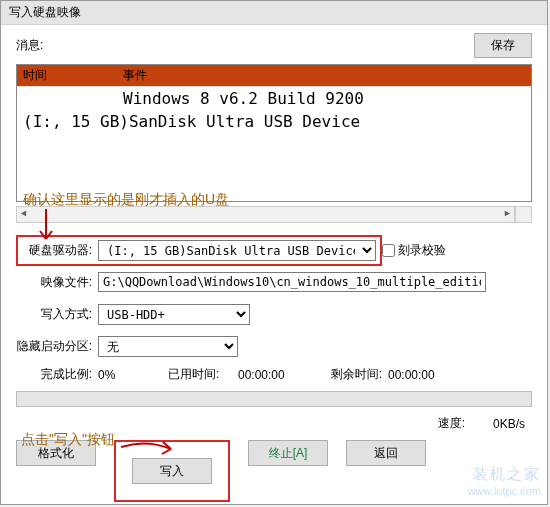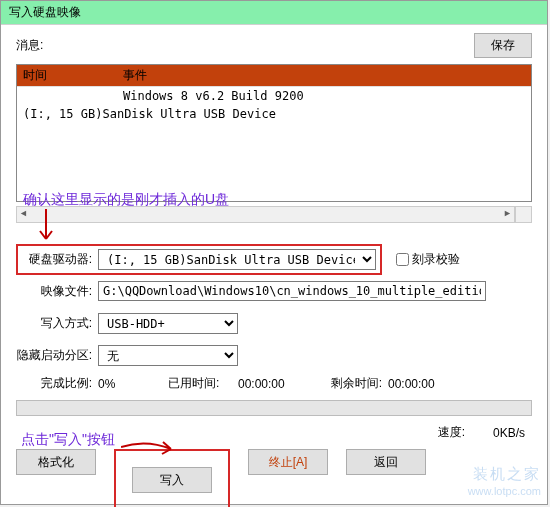--- a/index.html
+++ b/index.html
@@ -1,48 +1,48 @@
 <!DOCTYPE html>
 <html><head>
 <meta charset="utf-8">
 <style>
 * { box-sizing: border-box; margin: 0; padding: 0; }
 body { font-family: "Microsoft YaHei", SimSun, sans-serif; font-size: 12px; background: #f0f0f0; width: 550px; height: 507px; overflow: hidden; }
 .window { background: #fff; border: 1px solid #999; width: 548px; height: 505px; position: relative; }
-.titlebar { background: #86efac; border-bottom: 1px solid #d0d0d0; padding: 3px 8px; font-size: 12px; color: #000; }
+.titlebar { background: #e5e5e5; border-bottom: 1px solid #d0d0d0; padding: 3px 8px; font-size: 12px; color: #000; }
 .info-section { padding: 8px 15px 4px; display: flex; align-items: center; justify-content: space-between; }
 .btn { background: #e1e1e1; border: 1px solid #adadad; padding: 3px 16px; font-size: 12px; font-family: inherit; cursor: pointer; }
 .log-box { margin: 2px 15px 4px; border: 1px solid #888; background: #fff; height: 138px; overflow: hidden; position: relative; }
 .log-header { display: flex; background: #c2410c; border-bottom: 1px solid #e0e0e0; }
 .log-col1 { width: 100px; padding: 2px 6px; }
 .log-col2 { flex: 1; padding: 2px 6px; }
-.log-row { display: flex; font-family: "SimSun", monospace; font-size: 12px; }
+.log-row { display: flex; font-family: "SimSun", monospace; font-size: 16px; }
 .scroll-row { display: flex; margin: 0 15px; }
 .hscroll { flex: 1; height: 17px; background: #f0f0f0; border: 1px solid #ccc; position: relative; }
 .hscroll::before { content: '◄'; position: absolute; left: 2px; top: 1px; font-size: 9px; color: #606060; }
 .hscroll::after { content: '►'; position: absolute; right: 2px; top: 1px; font-size: 9px; color: #606060; }
 .vscroll-stub { width: 17px; height: 17px; background: #f0f0f0; border: 1px solid #ccc; }
-.annot { position: absolute; color: #6d28d9; font-size: 14px; font-weight: normal; pointer-events: none; z-index: 100; }
+.annot { position: absolute; color: #a16207; font-size: 14px; font-weight: normal; pointer-events: none; z-index: 100; }
 .arrow-down { position: absolute; pointer-events: none; z-index: 100; }
 .arrow-down svg { display: block; }
-.form-area { padding: 24px 15px 0; }
+.form-area { padding: 15px 15px 0; }
 .form-row { display: flex; align-items: center; margin-bottom: 8px; height: 24px; }
 .form-label { width: 82px; text-align: right; padding-right: 6px; font-size: 12px; }
 .highlight-box { border: 2px solid #d62828; padding: 3px 4px; display: flex; align-items: center; }
 .select { border: 1px solid #7a7a7a; background: #fff; font-family: "SimSun", monospace; font-size: 12px; padding: 2px 4px; height: 21px; }
 .textfield { border: 1px solid #7a7a7a; background: #fff; font-family: "SimSun", monospace; font-size: 12px; padding: 2px 4px; height: 20px; flex: 1; }
-.checkbox-wrap { display: flex; align-items: center; margin-left: 14px; font-size: 12px; }
+.checkbox-wrap { display: flex; align-items: center; margin-left: 0; font-size: 12px; }
 .checkbox-wrap input { margin-right: 3px; }
 .status-row { display: flex; align-items: center; margin-bottom: 8px; font-size: 12px; }
 .progress-outer { margin: 2px 15px 6px; height: 16px; border: 1px solid #bcbcbc; background: #e6e6e6; }
 .speed-row { display: flex; justify-content: flex-end; align-items: center; padding: 2px 22px 4px 15px; font-size: 12px; }
 .speed-row span:first-child { margin-right: 28px; }
 .button-row { display: flex; justify-content: flex-start; gap: 18px; padding: 4px 15px 8px; position: relative; }
 .btn-big { background: #e1e1e1; border: 1px solid #adadad; width: 80px; height: 26px; font-size: 12px; font-family: inherit; cursor: pointer; }
-.btn-big.disabled { color: #c2410c; }
+.btn-big.disabled { color: #15803d; }
 .btn-write-wrap { border: 2px solid #d62828; padding: 16px; }
 .btn-write-wrap .btn-big { margin: 0; }
 .watermark { position: absolute; right: 6px; bottom: 6px; opacity: 0.3; font-size: 11px; color: #4a90d9; pointer-events: none; text-align: right; line-height: 1.3; }
 .watermark .wm1 { font-size: 15px; letter-spacing: 2px; }
 </style>
 </head>
 <body>
 
 <div class="window">
   <div class="titlebar">写入硬盘映像</div>
@@ -93,21 +93,21 @@
       </label>
     </div>
 
     <div class="form-row">
       <span class="form-label">映像文件:</span>
       <input class="textfield" style="width: 388px; flex: 0 0 auto;" value="G:\QQDownload\Windows10\cn_windows_10_multiple_editions_ver">
     </div>
 
     <div class="form-row">
       <span class="form-label">写入方式:</span>
-      <select class="select" style="width:140px">
+      <select class="select" style="width:152px">
         <option>USB-HDD+</option>
       </select>
     </div>
 
     <div class="form-row">
       <span class="form-label">隐藏启动分区:</span>
       <select class="select" style="width:140px">
         <option>无</option>
       </select>
       <div style="flex:1"></div>

